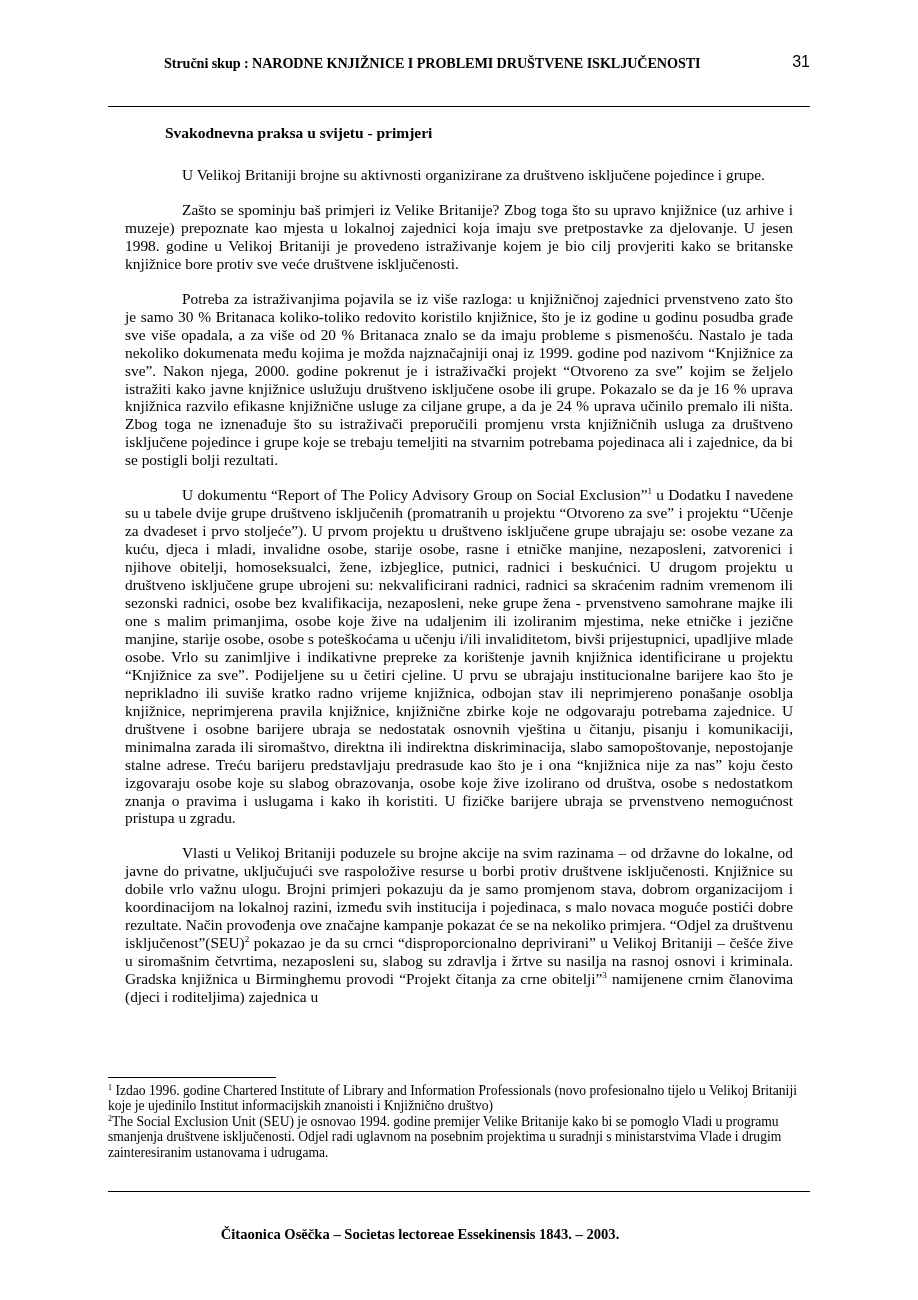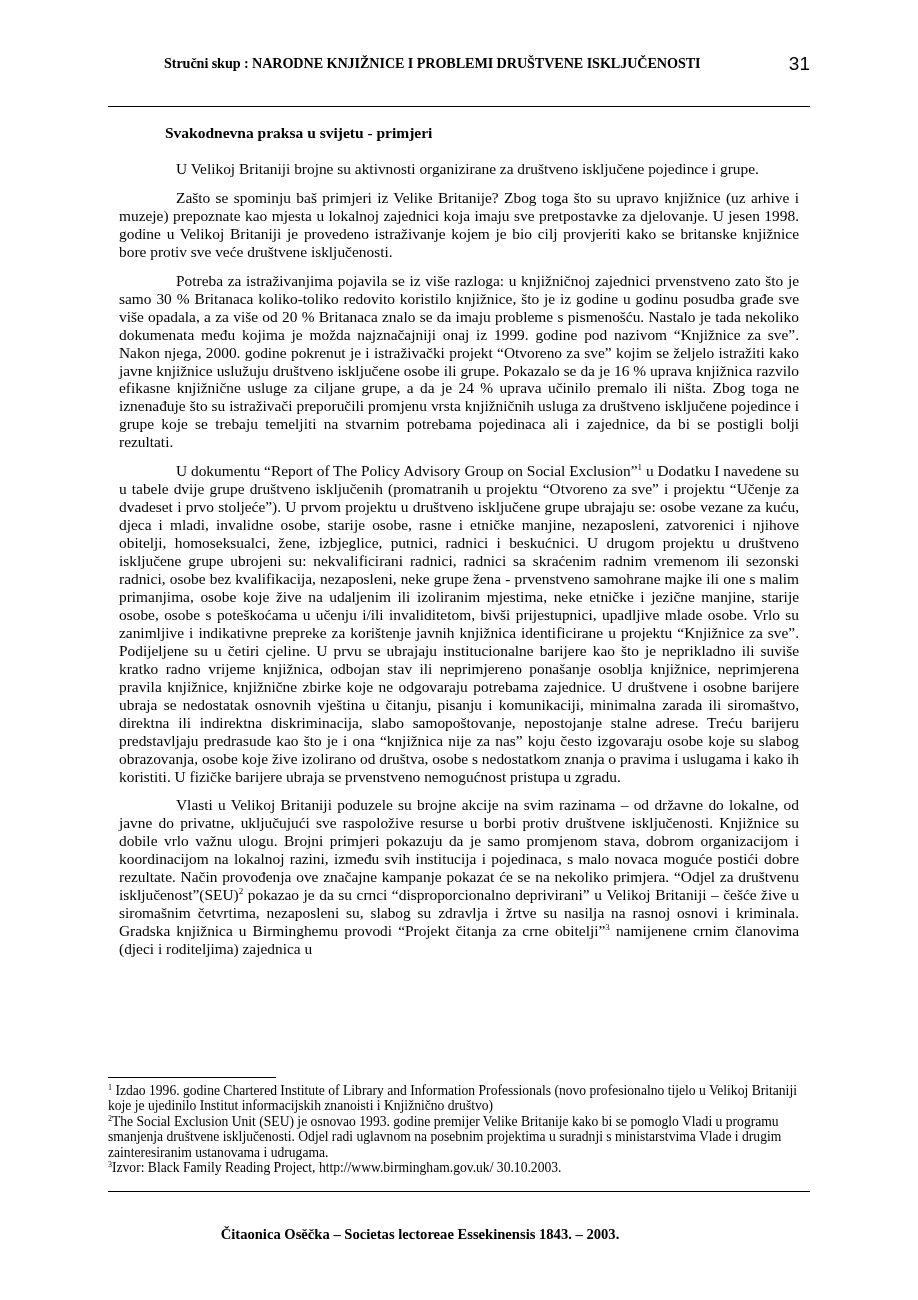--- a/index.html
+++ b/index.html
@@ -1,24 +1,24 @@
 <!DOCTYPE html>
 <html><head>
 <meta charset="utf-8">
 <style>
   html, body { margin: 0; padding: 0; background: #ffffff; }
   body { width: 918px; height: 1300px; position: relative; overflow: hidden;
          font-family: "Liberation Serif", "DejaVu Serif", serif; color: #000; }
   .header { position: absolute; left: 164px; top: 55px; width: 646px; height: 20px; }
   .header-title { position: absolute; left: 0; top: 0; font-weight: bold; font-size: 14.2px; letter-spacing: -0.1px; white-space: nowrap; text-align: right; }
-  .page-num { position: absolute; right: 0; top: -2px; font-family: "Liberation Sans", "DejaVu Sans", sans-serif; font-size: 19px; }
+  .page-num { position: absolute; right: 0; top: -2px; font-family: "Liberation Sans", "DejaVu Sans", sans-serif; font-size: 16px; }
   .rule-top { position: absolute; left: 108px; top: 106px; width: 702px; height: 1px; background: #000; }
   .section-heading { position: absolute; left: 165px; top: 112px; font-weight: bold; font-size: 15.5px; white-space: nowrap; margin-top: 12px; }
   .body-text { position: absolute; left: 108px; top: 149px; width: 702px; font-size: 15.4px; line-height: 17.95px; }
-  .body-text p { margin: 11px; text-align: justify; text-indent: 57px; }
+  .body-text p { margin: 17px; text-align: justify; text-indent: 57px; }
   sup { font-size: 9px; line-height: 0; vertical-align: 6px; }
   .fn-rule { position: absolute; left: 108px; top: 1077px; width: 168px; height: 1px; background: #000; }
   .footnotes { position: absolute; left: 108px; top: 1083px; width: 702px; font-size: 13.6px; line-height: 15.4px; }
   .footnotes p { margin: 0; }
   .footnotes sup { font-size: 8px; vertical-align: 5px; }
   .rule-bottom { position: absolute; left: 108px; top: 1191px; width: 702px; height: 1px; background: #000; }
   .footer { position: absolute; left: 0; top: 1226px; width: 840px; text-align: center; font-weight: bold; font-size: 14.6px; }
 </style>
 </head>
 <body>
@@ -37,19 +37,18 @@
   <p>Zašto se spominju baš primjeri iz Velike Britanije? Zbog toga što su upravo knjižnice (uz arhive i muzeje) prepoznate kao mjesta u lokalnoj zajednici koja imaju sve pretpostavke za djelovanje. U jesen 1998. godine u Velikoj Britaniji je provedeno istraživanje kojem je bio cilj provjeriti kako se britanske knjižnice bore protiv sve veće društvene isključenosti.</p>
   <p>Potreba za istraživanjima pojavila se iz više razloga: u knjižničnoj zajednici prvenstveno zato što je samo 30 % Britanaca koliko-toliko redovito koristilo knjižnice, što je iz godine u godinu posudba građe sve više opadala, a za više od 20 % Britanaca  znalo se da imaju probleme s pismenošću. Nastalo je tada nekoliko dokumenata među kojima je možda najznačajniji onaj iz 1999. godine  pod nazivom “Knjižnice za sve”. Nakon njega,  2000. godine pokrenut je i istraživački projekt “Otvoreno za sve” kojim se željelo istražiti kako javne knjižnice uslužuju društveno isključene osobe ili grupe. Pokazalo se da je 16 % uprava knjižnica razvilo efikasne knjižnične usluge za ciljane grupe, a da je 24 % uprava učinilo premalo ili ništa. Zbog toga ne iznenađuje što su istraživači preporučili promjenu vrsta knjižničnih usluga za društveno isključene pojedince i grupe koje se trebaju temeljiti na stvarnim potrebama pojedinaca ali i zajednice, da bi se postigli bolji rezultati.</p>
   <p><span>U dokumentu “Report of The Policy Advisory Group on Social Exclusion”</span><sup>1</sup><span> u Dodatku I navedene su u tabele dvije grupe društveno isključenih (promatranih u projektu “Otvoreno za sve”  i projektu “Učenje za dvadeset i prvo stoljeće”). U prvom projektu  u društveno isključene grupe ubrajaju se: osobe vezane za kuću, djeca i mladi, invalidne osobe, starije osobe, rasne i etničke manjine, nezaposleni, zatvorenici i njihove obitelji, homoseksualci, žene, izbjeglice, putnici, radnici i beskućnici. U drugom projektu u društveno isključene grupe ubrojeni su: nekvalificirani radnici, radnici sa skraćenim radnim vremenom ili sezonski radnici, osobe bez kvalifikacija, nezaposleni, neke grupe žena - prvenstveno samohrane majke ili one s malim primanjima, osobe koje žive na udaljenim ili izoliranim mjestima, neke etničke i jezične manjine, starije osobe, osobe s poteškoćama u učenju i/ili invaliditetom, bivši prijestupnici, upadljive mlade osobe. Vrlo su zanimljive i indikativne prepreke za korištenje javnih knjižnica identificirane u  projektu “Knjižnice za sve”. Podijeljene su u četiri cjeline. U prvu se ubrajaju institucionalne barijere kao što je neprikladno ili suviše kratko radno vrijeme knjižnica, odbojan stav ili neprimjereno ponašanje osoblja knjižnice, neprimjerena pravila knjižnice, knjižnične zbirke koje ne odgovaraju potrebama zajednice. U društvene i osobne barijere ubraja se nedostatak osnovnih vještina u čitanju, pisanju i komunikaciji, minimalna zarada ili siromaštvo, direktna ili indirektna diskriminacija, slabo samopoštovanje, nepostojanje stalne adrese. Treću barijeru predstavljaju predrasude kao što je i ona “knjižnica nije za nas” koju često izgovaraju osobe koje su slabog obrazovanja, osobe koje žive izolirano od društva, osobe s nedostatkom znanja o pravima i uslugama i kako ih koristiti. U fizičke barijere ubraja se prvenstveno nemogućnost pristupa u zgradu.</span></p>
   <p><span>Vlasti u Velikoj Britaniji poduzele su brojne akcije na svim razinama – od državne do lokalne, od javne do privatne, uključujući sve raspoložive resurse u borbi protiv društvene isključenosti. Knjižnice su dobile vrlo važnu ulogu. Brojni primjeri pokazuju da je samo promjenom stava, dobrom organizacijom i koordinacijom na lokalnoj razini, između svih institucija i pojedinaca, s malo novaca moguće postići dobre rezultate. Način provođenja ove značajne kampanje pokazat će se na nekoliko primjera. “Odjel za društvenu isključenost”(SEU)</span><sup>2</sup><span> pokazao je da su crnci “disproporcionalno deprivirani” u Velikoj Britaniji – češće žive u siromašnim četvrtima, nezaposleni su, slabog su zdravlja i žrtve su nasilja na rasnoj osnovi  i kriminala. Gradska knjižnica u Birminghemu provodi “Projekt čitanja za crne obitelji”</span><sup>3</sup><span> namijenene crnim članovima (djeci i roditeljima) zajednica u</span></p>
 </div>
 
 <div class="fn-rule"></div>
 
 <div class="footnotes">
   <p><sup>1</sup><span> Izdao 1996. godine Chartered Institute of Library and Information Professionals (novo profesionalno tijelo u Velikoj Britaniji koje je ujedinilo Institut informacijskih znanoisti i Knjižnično društvo)</span></p>
-  <p><sup>2</sup><span>The Social Exclusion Unit (SEU) je osnovao 1993. godine premijer Velike Britanije kako bi se pomoglo Vladi u programu smanjenja društvene isključenosti. Odjel radi uglavnom na posebnim projektima u suradnji s ministarstvima Vlade i drugim zainteresiranim ustanovama i udrugama.</span></p>
-  <p><sup>3</sup><span>Izvor: Black Family Reading Project, http://www.birmingham.gov.uk/ 30.10.2003.</span></p>
+  <p><sup>2</sup><span>The Social Exclusion Unit (SEU) je osnovao 1994. godine premijer Velike Britanije kako bi se pomoglo Vladi u programu smanjenja društvene isključenosti. Odjel radi uglavnom na posebnim projektima u suradnji s ministarstvima Vlade i drugim zainteresiranim ustanovama i udrugama.</span></p>
 </div>
 
 <div class="rule-bottom"></div>
 
 <div class="footer">Čitaonica Osěčka – Societas lectoreae Essekinensis 1843. – 2003.</div>
 
 </body></html>

